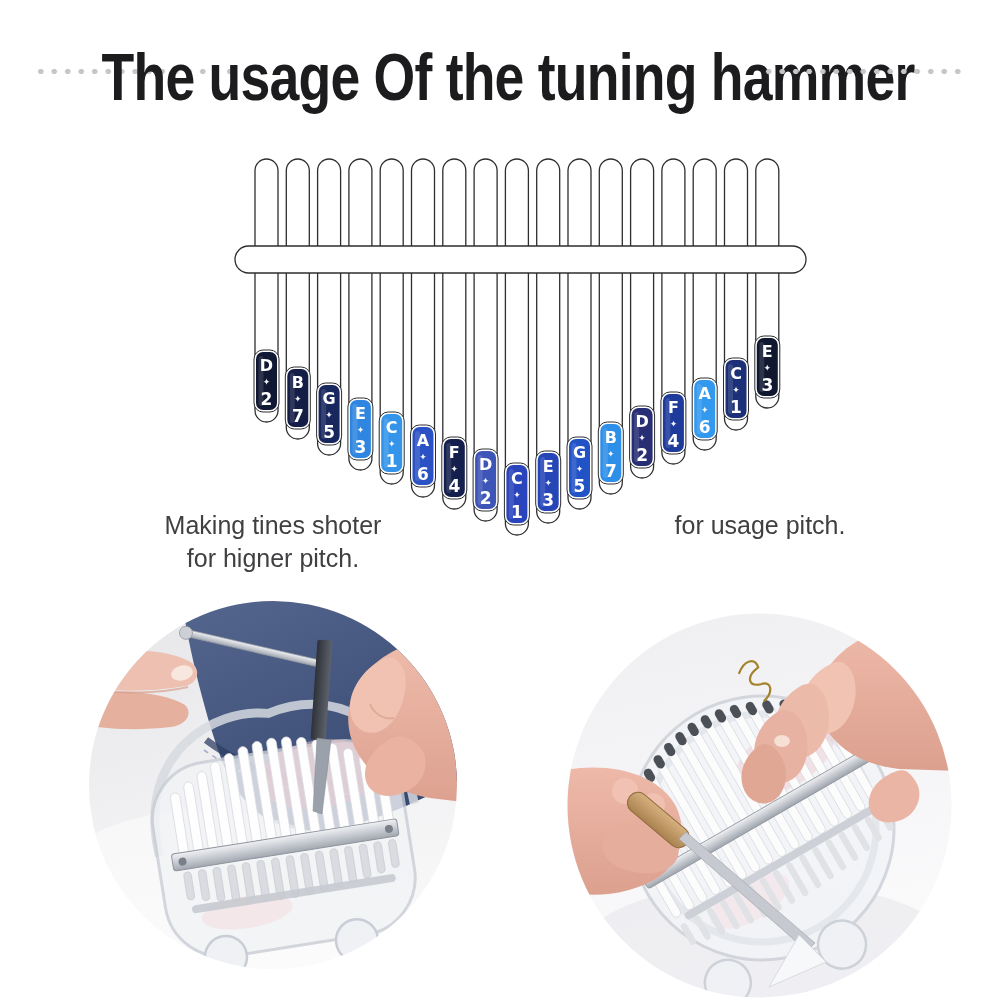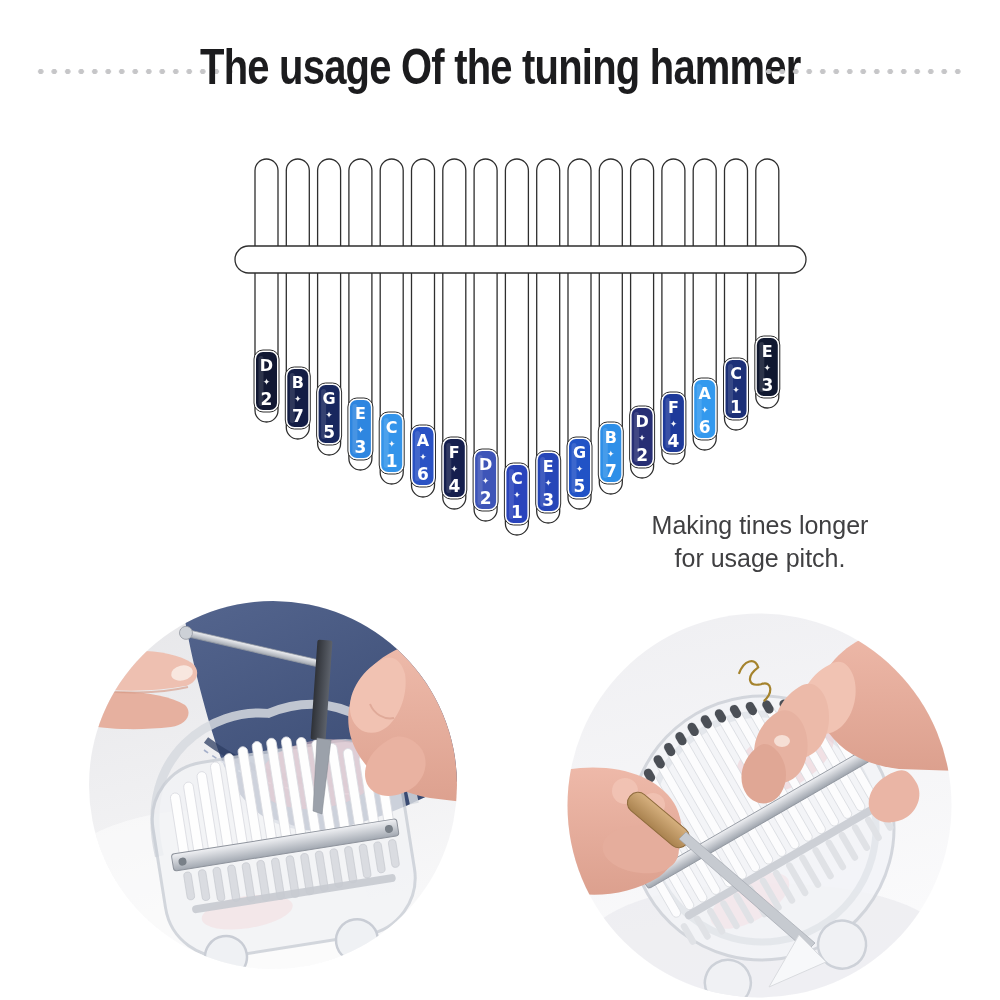--- a/index.html
+++ b/index.html
@@ -1,20 +1,20 @@
 <!DOCTYPE html>
 <html><head>
 <meta charset="utf-8">
 <style>
   html,body{margin:0;padding:0;background:#fff;}
   .page{position:relative;width:1000px;height:1000px;background:#ffffff;overflow:hidden;
         font-family:"Liberation Sans","DejaVu Sans",sans-serif;}
   
   .title{position:absolute;top:38px;left:0;right:0;text-align:center;
-         font-size:50px;font-weight:700;color:#1c1c1e;white-space:nowrap;letter-spacing:-1px;}
+         font-size:67px;font-weight:700;color:#1c1c1e;white-space:nowrap;letter-spacing:-1px;}
   .title-inner{display:inline-block;transform:scaleX(.8);transform-origin:center;}
   .dots{position:absolute;top:68px;width:206px;height:7px;
         background-image:radial-gradient(circle,#c6c6c8 2.4px,rgba(0,0,0,0) 3px);
         background-size:13.5px 7px;background-repeat:repeat-x;}
   .dots.left{left:34px;}
   .dots.right{right:32px;}
   
   #kalimba{position:absolute;left:0;top:0;width:1000px;height:1000px;}
   
   .caption{position:absolute;top:509px;width:350px;text-align:center;color:#404042;
@@ -191,22 +191,25 @@
           <rect x="754.8" y="336" width="25" height="62" rx="9" fill="#ffffff" stroke="#2e2e2e" stroke-width="1"></rect>
           <rect x="756.8" y="338" width="21" height="58" rx="7" fill="#101830"></rect>
           <rect x="759.3" y="342" width="5" height="50" rx="2.5" fill="#ffffff" opacity="0.12"></rect>
           <text x="767.3" y="357" text-anchor="middle" fill="#ffffff" font-size="16" font-weight="bold" font-family="&quot;DejaVu Sans&quot;,&quot;Liberation Sans&quot;,sans-serif" opacity="1">E</text>
           <text x="767.3" y="371" text-anchor="middle" fill="#ffffff" font-size="9" font-weight="normal" font-family="&quot;DejaVu Sans&quot;,&quot;Liberation Sans&quot;,sans-serif" opacity="0.95">✦</text>
           <text x="767.3" y="391" text-anchor="middle" fill="#ffffff" font-size="17" font-weight="bold" font-family="&quot;DejaVu Sans&quot;,&quot;Liberation Sans&quot;,sans-serif" opacity="1">3</text>
         </g>
       </g>
     </svg>
 
+  <div class="caption left">
+    <div>Making tines shoter</div>
+    <div>for higner pitch.</div>
+  </div>
   <div class="caption right">
-    <div>Making tines longer</div>
     <div>for usage pitch.</div>
   </div>
 
   <svg class="photo left" width="370" height="370" viewBox="0 0 370 370">
     <defs>
       <clipPath id="c1">
           <circle cx="185" cy="185" r="184"></circle>
         </clipPath>
       <linearGradient id="bgL" x1="0" y1="0" x2="0.25" y2="1">
         <stop offset="0" stop-color="#e6e6e9"></stop>

